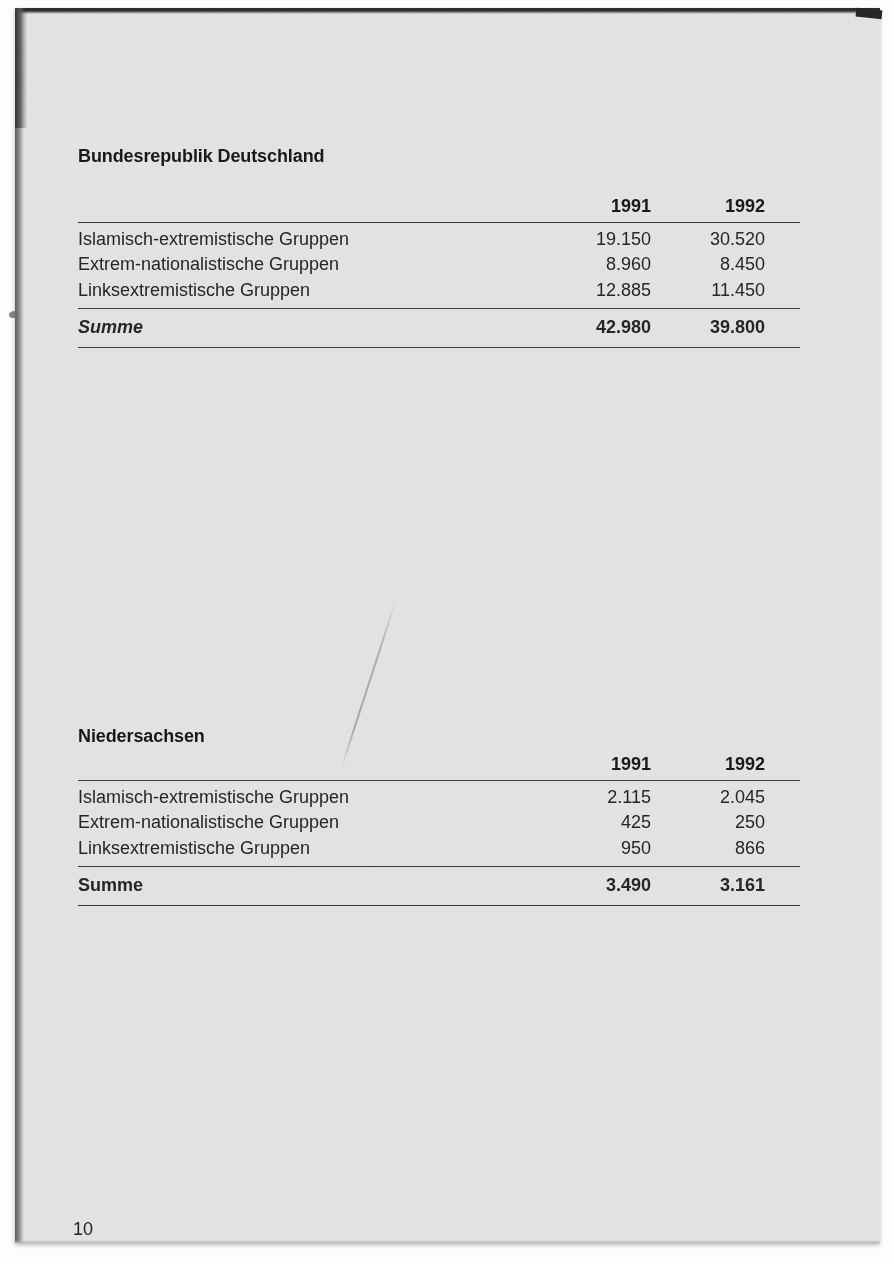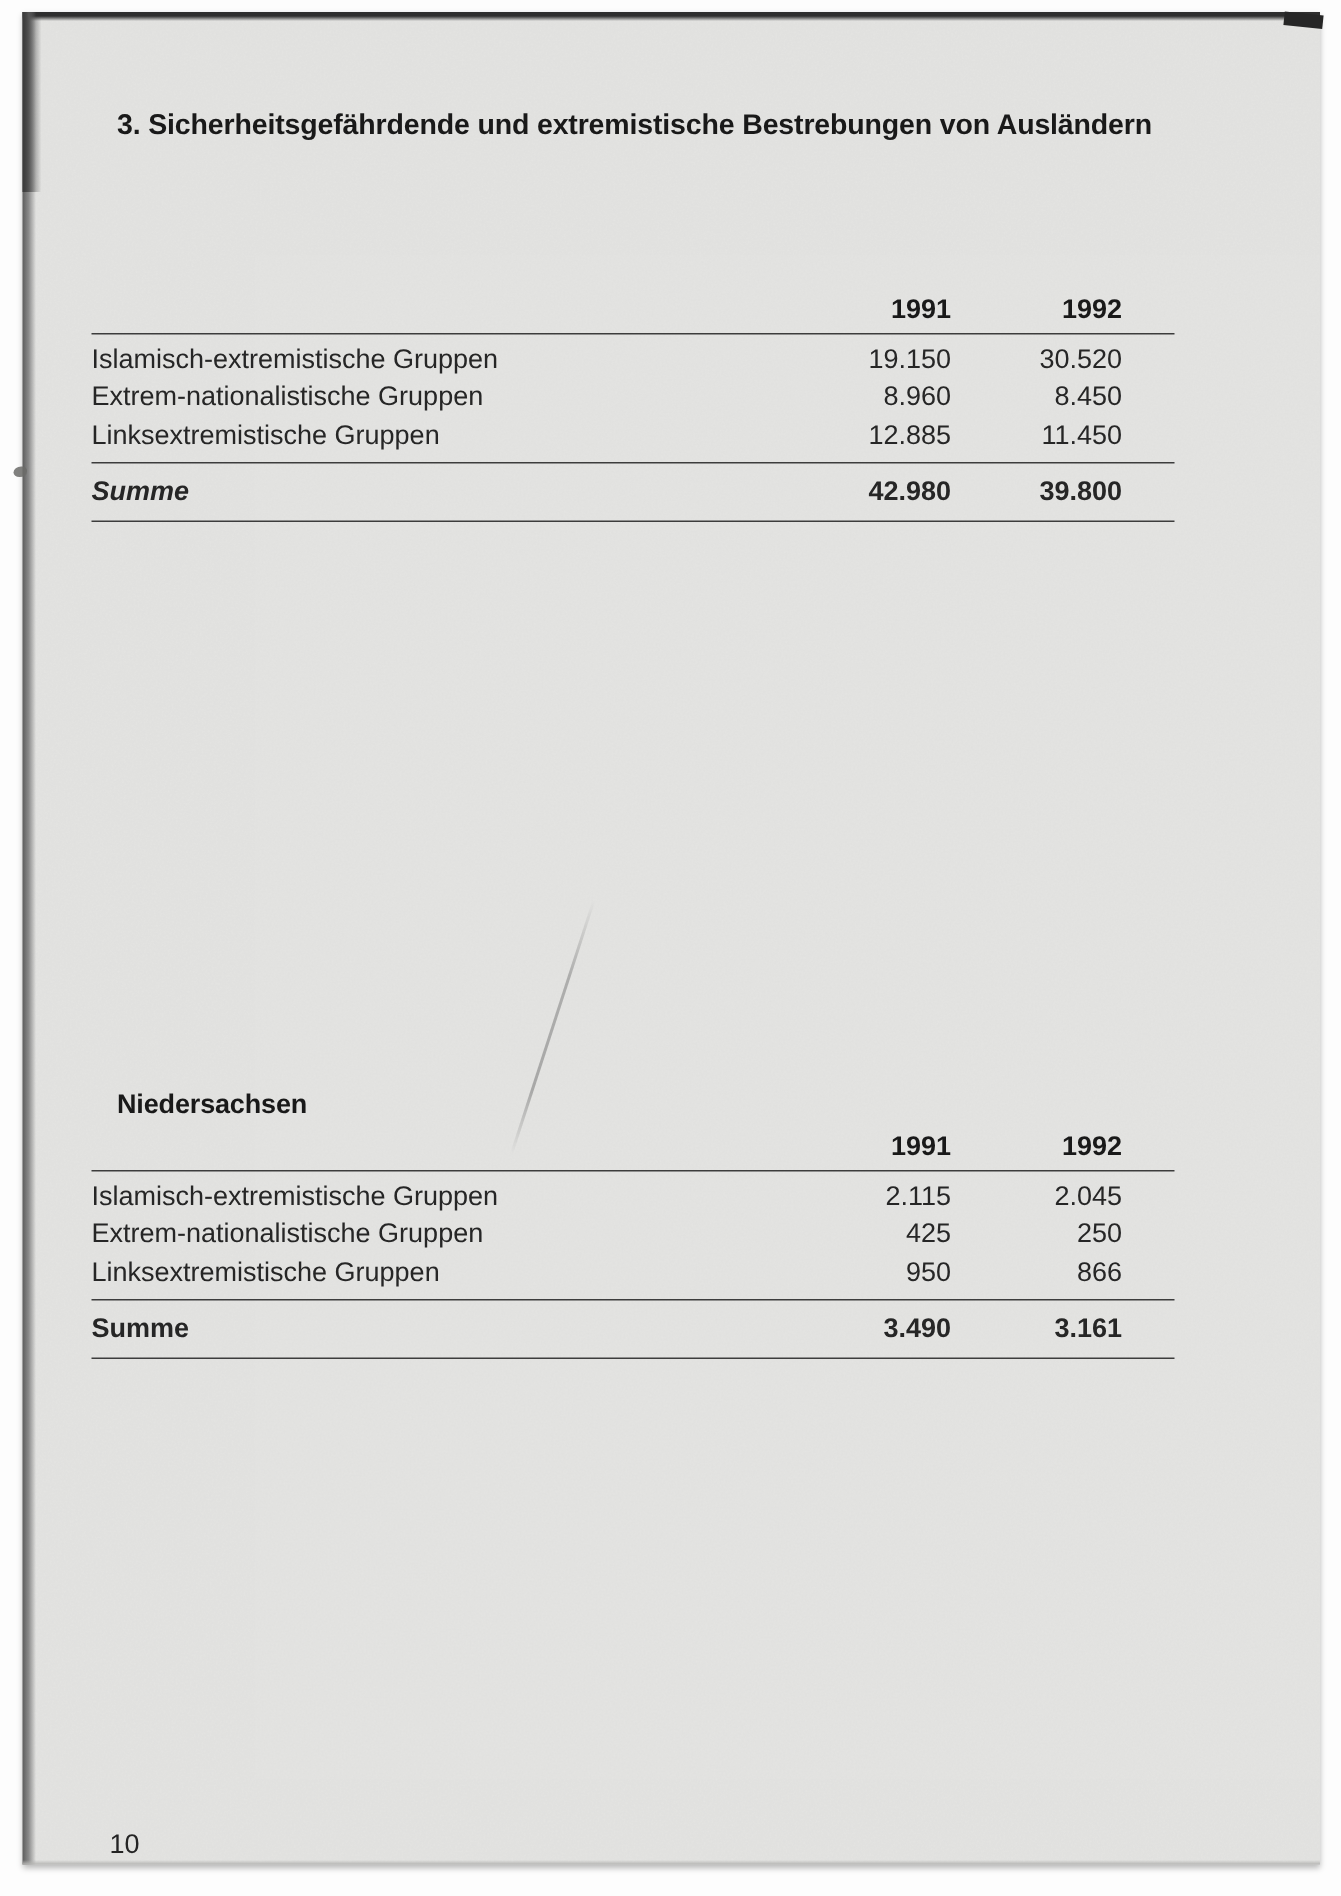--- a/index.html
+++ b/index.html
@@ -80,21 +80,21 @@
   .heading .line2{padding-left:22px;}
   .section-title{
     position:absolute; left:63px;
     font-size:18px; font-weight:bold; color:#191919;
     letter-spacing:-0.1px;
   }
   .title-brd{top:138px;}
   .title-nds{top:694px;margin-top:24px;}
 
   .tbl{
-    position:absolute; left:46px; width:722px;
+    position:absolute; left:63px; width:722px;
     font-size:18px; color:#262626;
   }
   .tbl-brd{top:182px;}
   .tbl-nds{top:740px;}
   .trow{
     display:grid;
     grid-template-columns:1fr 120px 114px 35px;
     align-items:end;
   }
   .trow .num{text-align:right;}
@@ -139,23 +139,23 @@
   <div class="edge-left"></div>
   <div class="corner-tl"></div>
   <div class="corner-tr"></div>
   <div class="edge-bottom"></div>
   <div class="scratch"></div>
   <div class="speck"></div>
 
   <div class="content">
 
     <div class="heading">
-      <div class="line1">3. Sicherheitsgefährdende und extremistische Bestrebungen von Ausländern</div>
     </div>
 
+    <div class="section-title title-brd">Bundesrepublik Deutschland</div>
 
     <div class="tbl tbl-brd">
       <div class="trow thead">
         <div class="label"></div>
         <div class="num">1991</div>
         <div class="num">1992</div>
         <div></div>
       </div>
       <div class="tbody">
         <div class="trow">

